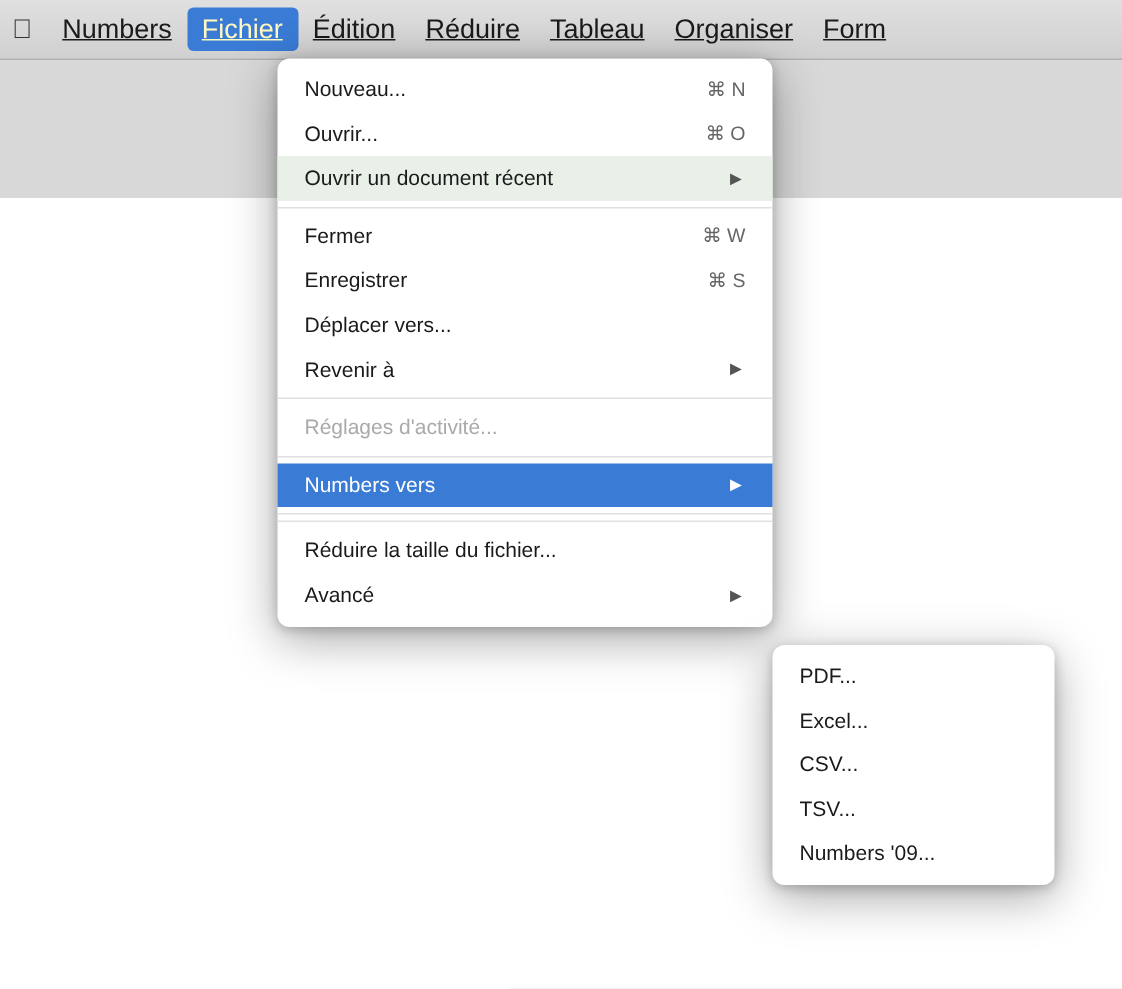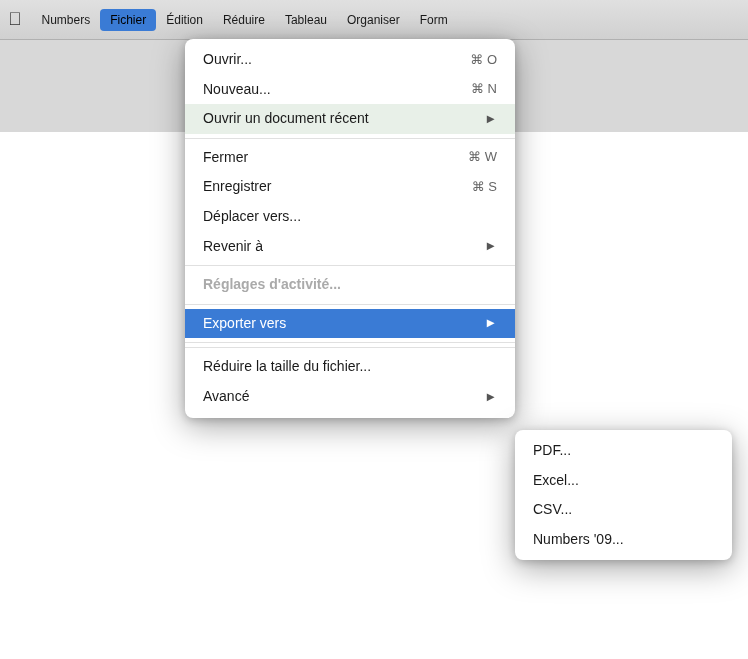--- a/index.html
+++ b/index.html
@@ -26,27 +26,28 @@
     }
     .menu-bar-apple {
       font-size: 18px;
       margin-right: 10px;
       color: #333;
     }
     .menu-bar-item {
       padding: 4px 10px;
       border-radius: 4px;
       color: #1a1a1a;
-      font-size: 12px;
+      font-size: 18px;
       cursor: pointer;
       white-space: nowrap;
+      text-decoration: underline;
     }
     .menu-bar-item.active {
       background: #3a7bd5;
-      color: #000000;
+      color: #fef9c3;
     }
 
     
     .toolbar {
       background: linear-gradient(to bottom, #f5f5f5, #ebebeb);
       height: 56px;
       border-bottom: 1px solid #c0c0c0;
       display: flex;
       align-items: center;
       padding: 0 16px;
@@ -137,21 +138,20 @@
       font-size: 14px;
       line-height: 1.4;
     }
     .menu-item.highlighted {
       background: #3a7bd5;
       color: white;
     }
     .menu-item.disabled {
       color: #aaa;
       cursor: default;
-      font-weight: bold;
     }
 
     .menu-item-label {}
     .menu-item-shortcut {
       color: #666;
       font-size: 13px;
       display: flex;
       align-items: center;
       gap: 2px;
     }
@@ -167,21 +167,21 @@
       height: 1px;
       background: #e0e0e0;
       margin: 4px 0;
     }
 
     
     .submenu {
       position: absolute;
       top: 430px;
       left: 515px;
-      width: 217px;
+      width: 188px;
       background: white;
       border-radius: 8px;
       box-shadow: 0 8px 32px rgba(0,0,0,0.35), 0 2px 8px rgba(0,0,0,0.2);
       padding: 6px 0;
       z-index: 101;
     }
     .submenu-item {
       display: flex;
       align-items: center;
       padding: 5px 18px;
@@ -235,26 +235,26 @@
 <div class="tab-bar">
   <button class="tab-add-btn">+</button>
   <div class="tab-item">Itinér...</div>
 </div>
 
 <div class="spreadsheet-bg"></div>
 
 <div class="dropdown-menu">
 
   <div class="menu-item">
+    <span class="menu-item-label">Nouveau...</span>
+    <span class="menu-item-shortcut">⌘ N</span>
+  </div>
+  <div class="menu-item">
     <span class="menu-item-label">Ouvrir...</span>
     <span class="menu-item-shortcut">⌘ O</span>
-  </div>
-  <div class="menu-item">
-    <span class="menu-item-label">Nouveau...</span>
-    <span class="menu-item-shortcut">⌘ N</span>
   </div>
   <div class="menu-item" style="background: #e8f0e8; gap: 35px;">
     <span class="menu-item-label">Ouvrir un document récent</span>
     <span class="menu-item-arrow">►</span>
   </div>
   <div class="menu-separator"></div>
 
   <div class="menu-item">
     <span class="menu-item-label">Fermer</span>
     <span class="menu-item-shortcut">⌘ W</span>
@@ -271,21 +271,21 @@
     <span class="menu-item-arrow">►</span>
   </div>
   <div class="menu-separator"></div>
 
   <div class="menu-item disabled">
     <span class="menu-item-label">Réglages d'activité...</span>
   </div>
   <div class="menu-separator"></div>
 
   <div class="menu-item highlighted">
-    <span class="menu-item-label">Exporter vers</span>
+    <span class="menu-item-label">Numbers vers</span>
     <span class="menu-item-arrow">►</span>
   </div>
   <div class="menu-separator"></div>
 
   <div class="menu-separator"></div>
 
   <div class="menu-item">
     <span class="menu-item-label">Réduire la taille du fichier...</span>
   </div>
   <div class="menu-item">
@@ -299,15 +299,18 @@
   <div class="submenu-item">
     <span>PDF...</span>
   </div>
   <div class="submenu-item">
     <span>Excel...</span>
   </div>
   <div class="submenu-item">
     <span>CSV...</span>
   </div>
   <div class="submenu-item">
+    <span>TSV...</span>
+  </div>
+  <div class="submenu-item">
     <span>Numbers '09...</span>
   </div>
 </div>
 
 </body></html>

